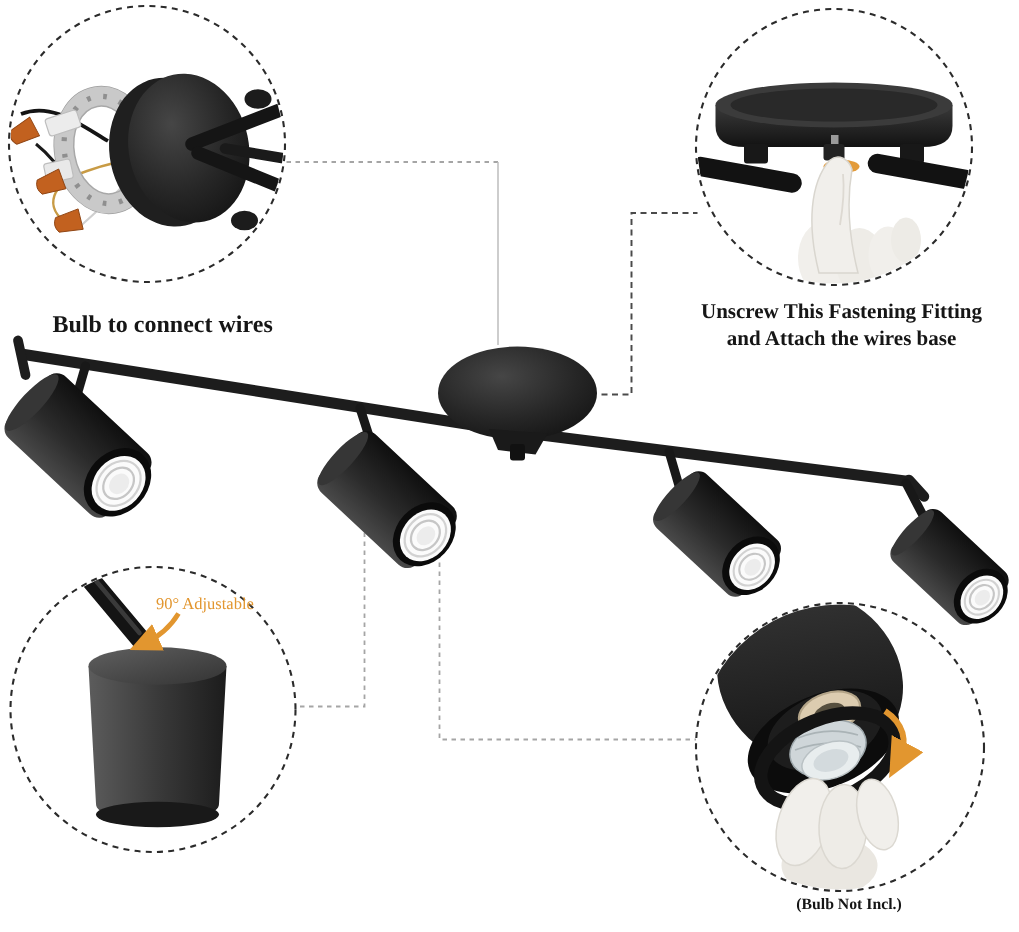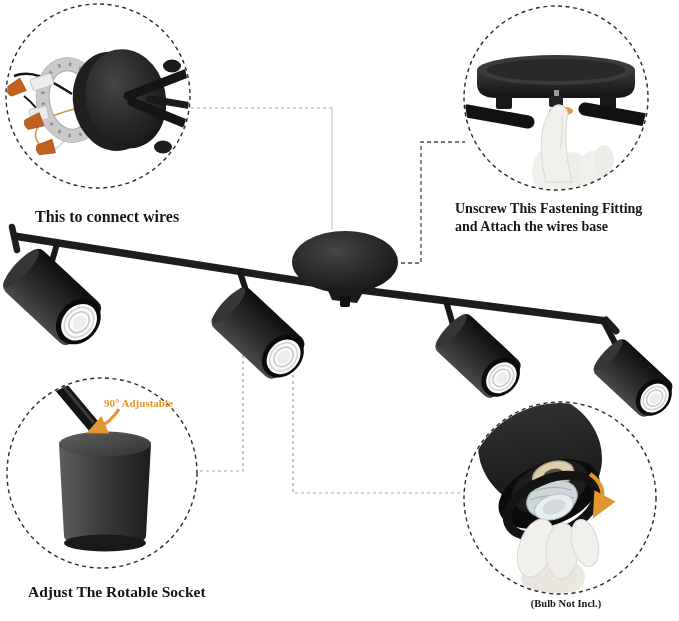--- a/index.html
+++ b/index.html
@@ -2,25 +2,25 @@
 <html style="--accent: #E2962F;"><head>
 <meta charset="utf-8">
 <style>
   html,body{margin:0;padding:0;}
   body{width:679px;height:621px;background:#ffffff;overflow:hidden;position:relative;
        font-family:"Liberation Serif", serif;}
   .stage{position:absolute;left:0;top:0;width:679px;height:621px;}
   svg{position:absolute;left:0;top:0;}
   .caption{position:absolute;color:#161616;font-weight:bold;white-space:nowrap;}
   .cap-tl{left:35px;top:208px;font-size:16px;}
-  .cap-tr{left:455px;top:200px;width:212px;font-size:14px;line-height:17.5px;white-space:normal;}
+  .cap-tr{left:455px;top:200px;width:212px;text-align:center;font-size:14px;line-height:17.5px;white-space:normal;}
   .cap-bl{left:28px;top:583px;font-size:15.5px;}
   .cap-br{left:466px;top:595px;width:200px;text-align:center;font-size:15px;line-height:16px;white-space:normal;}
   .cap-br .sub{font-size:10.5px;margin-top:1px;}
-  .badge{position:absolute;left:104px;top:397px;font-size:11px;font-weight:bold;
+  .badge{position:absolute;left:104px;top:397px;font-size:11px;font-weight:normal;
          color:var(--accent,#E2962F);}
   .accent-stroke{stroke:var(--accent,#E2962F);}
   .accent-fill{fill:var(--accent,#E2962F);}
 </style>
 </head>
 <body>
 
 <div class="stage">
 
 <svg width="679" height="621" viewBox="0 0 679 621">
@@ -213,28 +213,27 @@
       <ellipse cx="0" cy="-33.5" rx="20" ry="5.5" fill="#363636"></ellipse>
       <ellipse cx="0" cy="28.5" rx="20" ry="16" fill="#0b0b0b"></ellipse>
       <ellipse cx="0" cy="29.5" rx="16" ry="12.5" fill="#fbfbfb"></ellipse>
       <ellipse cx="0" cy="29.5" rx="12.8" ry="10" fill="none" stroke="#d2d2d2" stroke-width="1.4"></ellipse>
       <ellipse cx="0" cy="29.5" rx="9" ry="7" fill="none" stroke="#c6c6c6" stroke-width="1.4"></ellipse>
       <ellipse cx="0" cy="30" rx="5.8" ry="4.5" fill="#ececec"></ellipse>
     </g>
   </g>
 </svg>
 
-  <div class="caption cap-tl">This to connect wires</div>
+  <div class="caption cap-tl">Bulb to connect wires</div>
 
   <div class="caption cap-tr">
     <div>Unscrew This Fastening Fitting</div>
     <div>and Attach the wires base</div>
   </div>
 
   <div class="badge">90° Adjustable</div>
 
-  <div class="caption cap-bl">Adjust The Rotable Socket</div>
 
   <div class="caption cap-br">
     <div class="sub">(Bulb Not Incl.)</div>
   </div>
 
 </div>
 
 </body></html>

